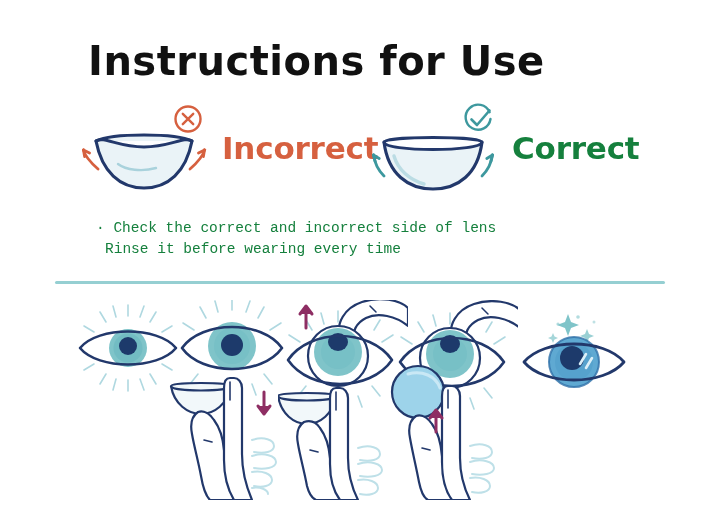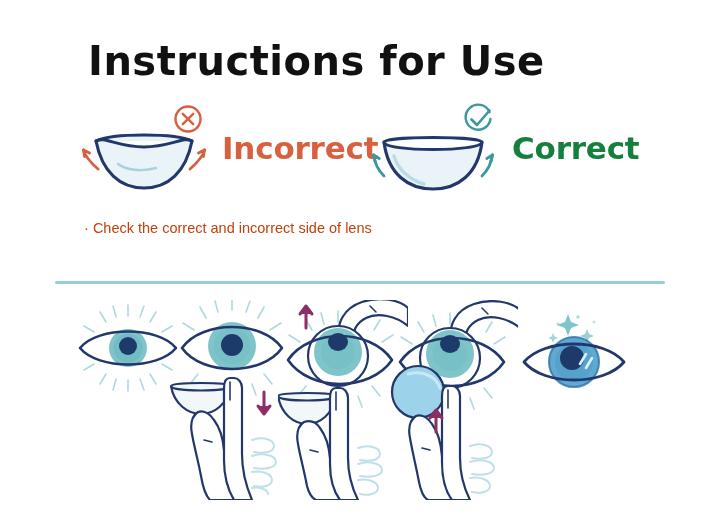--- a/index.html
+++ b/index.html
@@ -67,27 +67,27 @@
     letter-spacing: -0.2px;
     font-family: "DejaVu Sans", sans-serif;
     white-space: nowrap;
   }
   .compare-label.bad  { color: #D6603F; }
   .compare-label.good { color: #15803d; }
 
   
   .notes {
     position: absolute;
-    left: 84px;
+    left: 96px;
     top: 218px;
     width: 420px;
-    color: #c2410c;
+    color: #15803d;
     font-size: 14.5px;
     line-height: 21px;
-    font-family: Liberation Sans, sans-serif;
+    font-family: Liberation Mono, monospace;
   }
   .notes .line1 { white-space: nowrap; }
   .notes .line2 { white-space: nowrap; padding-left: 9px; }
 
   
   .divider {
     position: absolute;
     left: 55px;
     top: 281px;
     width: 610px;
@@ -182,20 +182,21 @@
           <path d="M120.5 55 L118.8 61.3"></path>
         </g>
       </svg>
       <div class="compare-label good">Correct</div>
     </div>
   </div>
 
   <div class="notes">
     <div class="line1"><span>·</span>
       <span>Check the correct and incorrect side of lens</span></div>
+    <div class="line2"><span>Rinse it before wearing every time</span></div>
   </div>
 
   <div class="divider"></div>
 
   <div class="steps">
 
     <div class="step step-1">
       <svg width="130" height="200" viewBox="0 0 130 200">
         <g stroke="#AFD8E0" stroke-width="1.6" stroke-linecap="round">
           <path d="M48 22 L42 12"></path>

